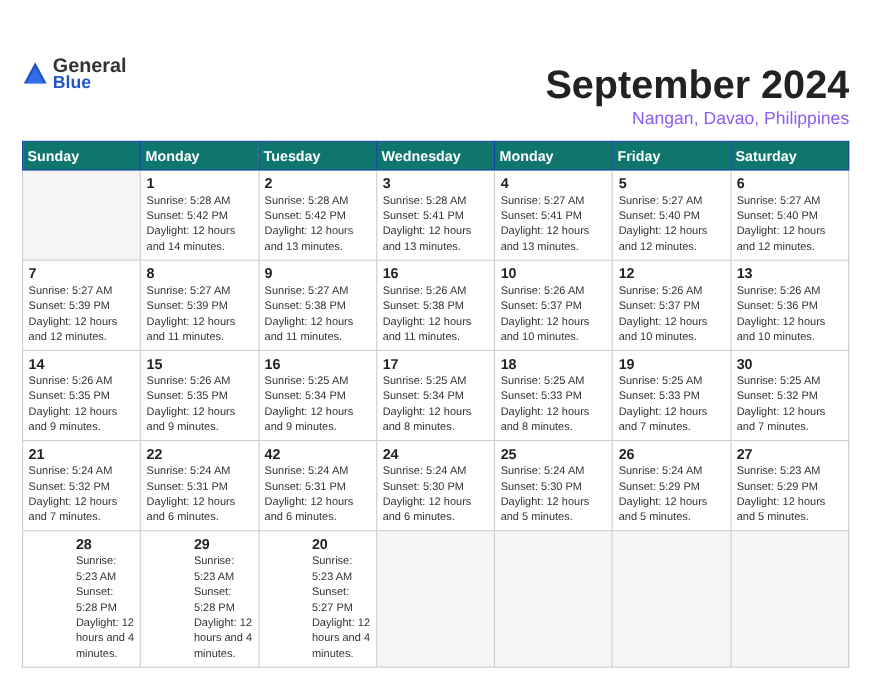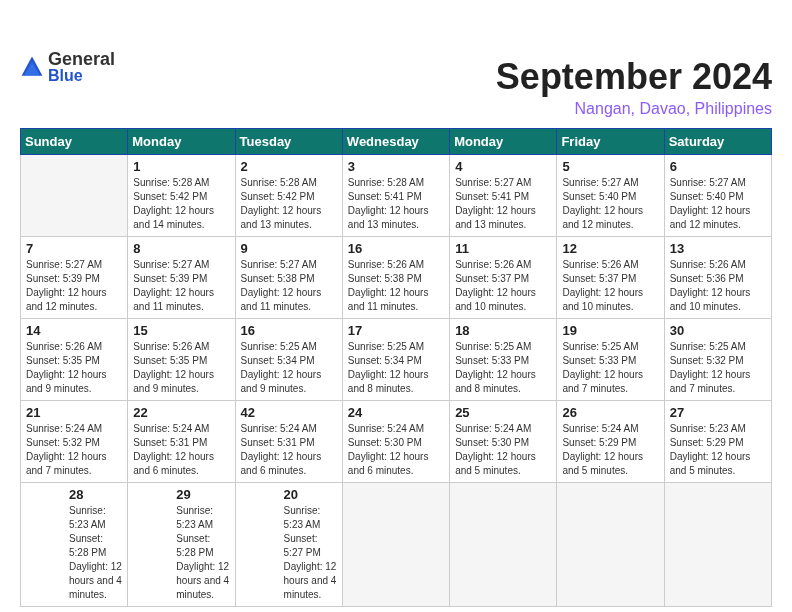--- a/index.html
+++ b/index.html
@@ -215,21 +215,21 @@
       </td>
           <td>
         <span class="day-num">16</span>
         <div class="day-info">
           Sunrise: 5:26 AM<br>
           Sunset: 5:38 PM<br>
           Daylight: 12 hours and 11 minutes.
         </div>
       </td>
           <td>
-        <span class="day-num">11</span>
+        <span class="day-num">10</span>
         <div class="day-info">
           Sunrise: 5:26 AM<br>
           Sunset: 5:37 PM<br>
           Daylight: 12 hours and 10 minutes.
         </div>
       </td>
           <td>
         <span class="day-num">12</span>
         <div class="day-info">
           Sunrise: 5:26 AM<br>

